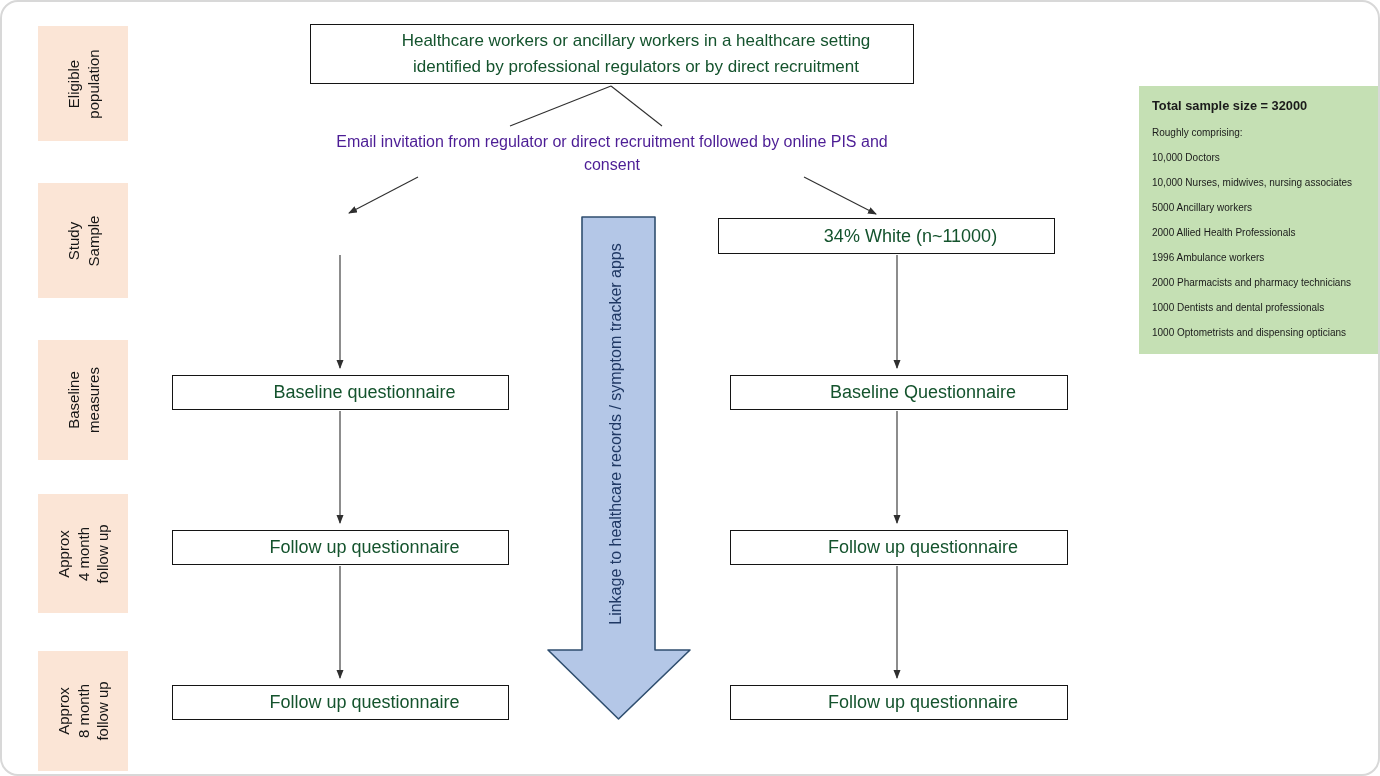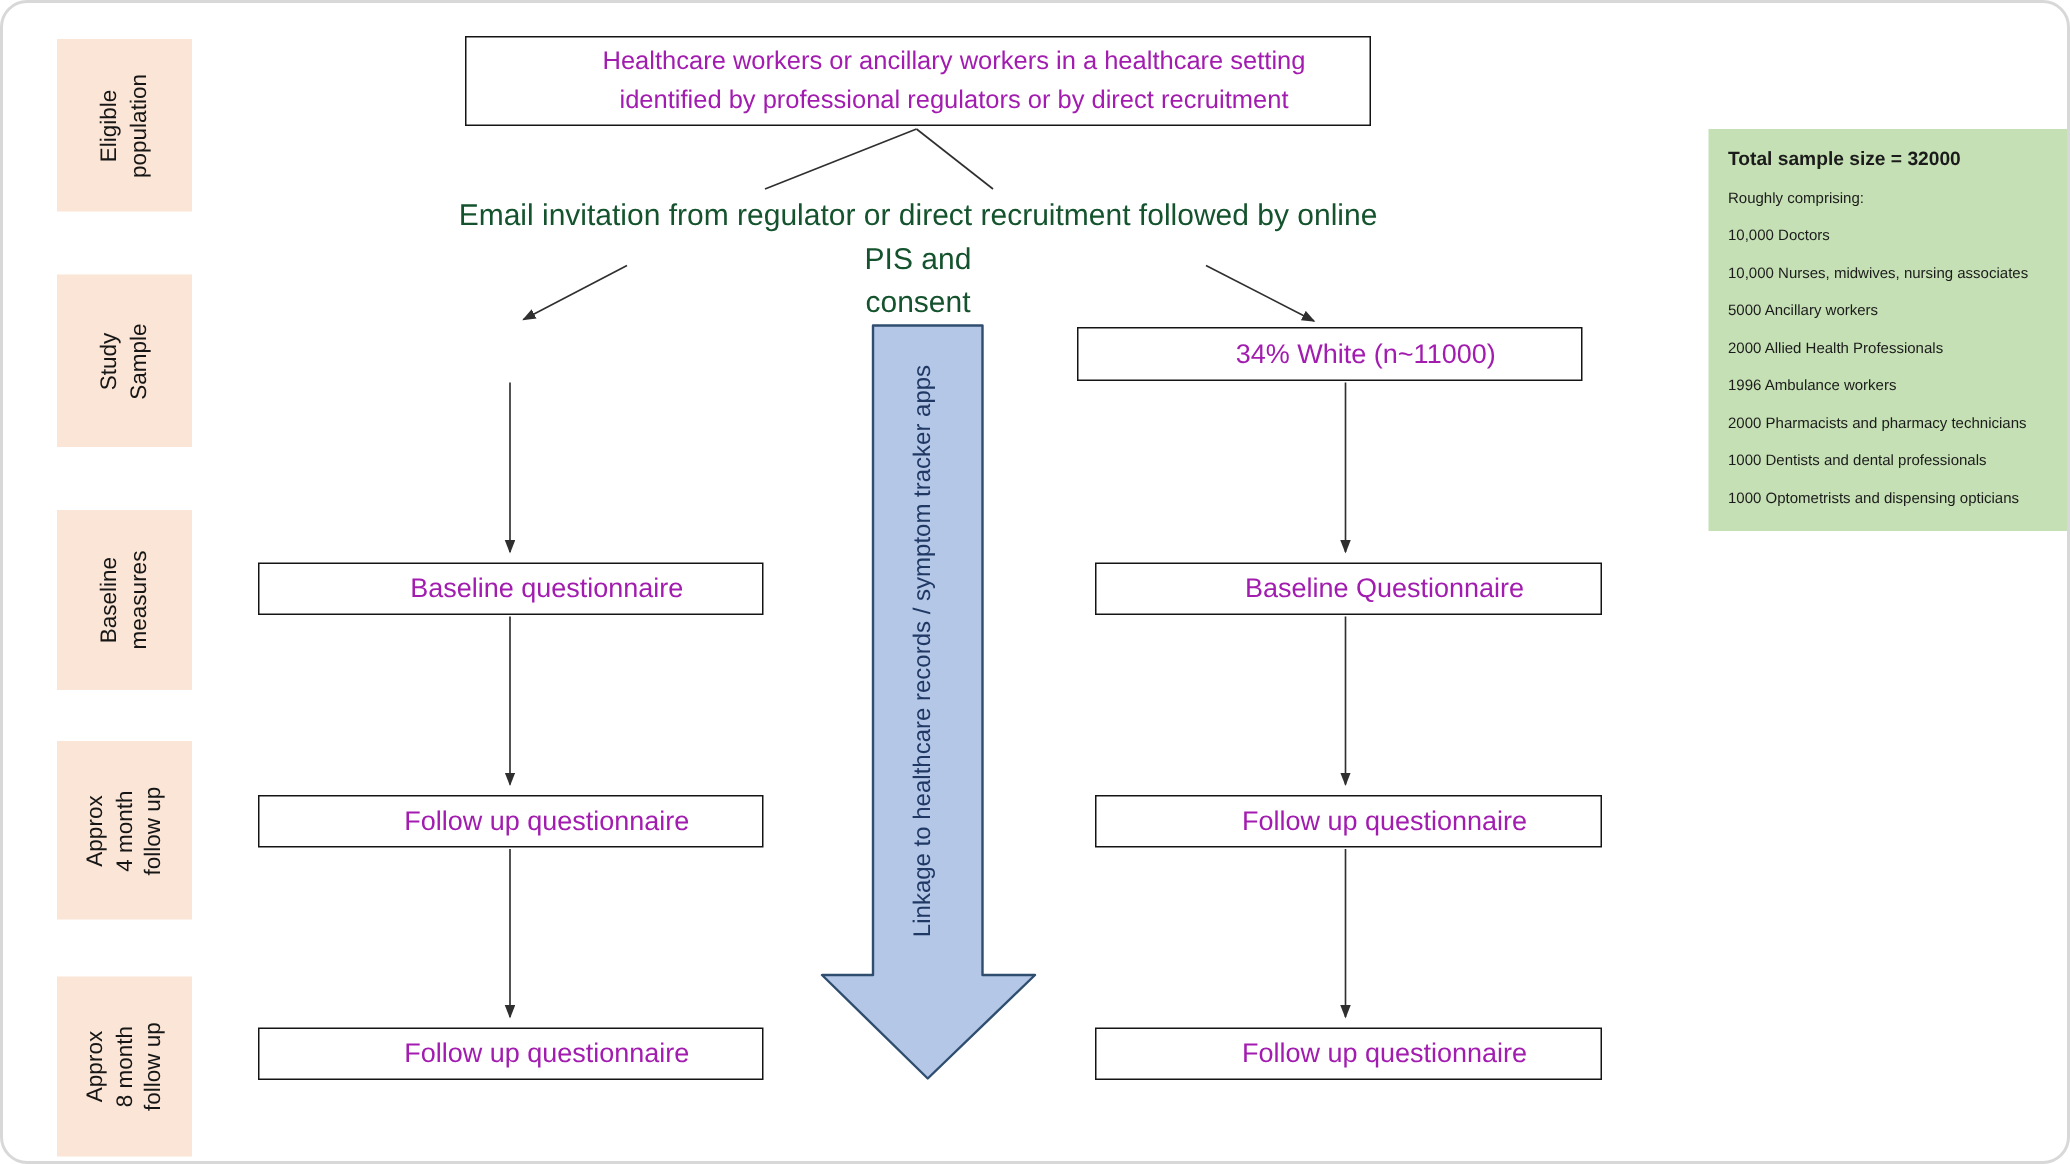--- a/index.html
+++ b/index.html
@@ -20,25 +20,25 @@
   .stage .rot{
     position:absolute;left:50%;top:50%;
     transform:translate(-50%,-50%) rotate(-90deg);
     text-align:center;white-space:pre-line;
     font-size:15px;line-height:1.3;color:#161616;
   }
   
   .fbox{
     background:#fff;border:1.6px solid #141414;box-sizing:border-box;
     display:flex;align-items:center;justify-content:center;
-    font-size:18px;color:#a21caf;text-align:center;padding-left:48px;
+    font-size:18px;color:#14532d;text-align:center;padding-left:48px;
   }
   .topbox{font-size:17px;line-height:1.55;white-space:pre-line;}
   .note{
-    text-align:center;font-size:20px;line-height:1.45;color:#14532d;
+    text-align:center;font-size:16px;line-height:1.45;color:#4c1d95;
     white-space:pre-line;
   }
   
   .linkage-label{
     position:absolute;left:617px;top:432px;width:470px;height:24px;
     transform:translate(-50%,-50%) rotate(-90deg);
     text-align:center;font-size:16px;color:var(--arrow_text,#1f3864);
   }
   
   .panel{

